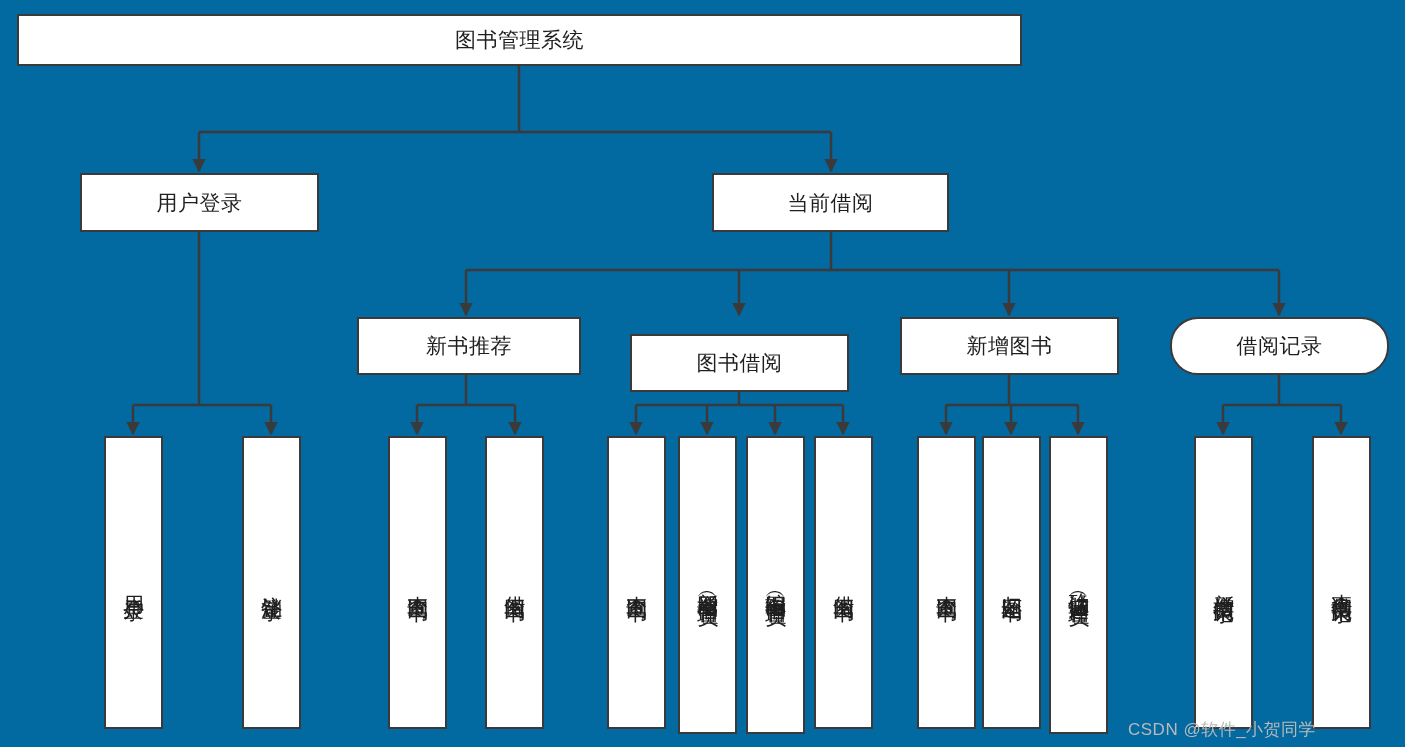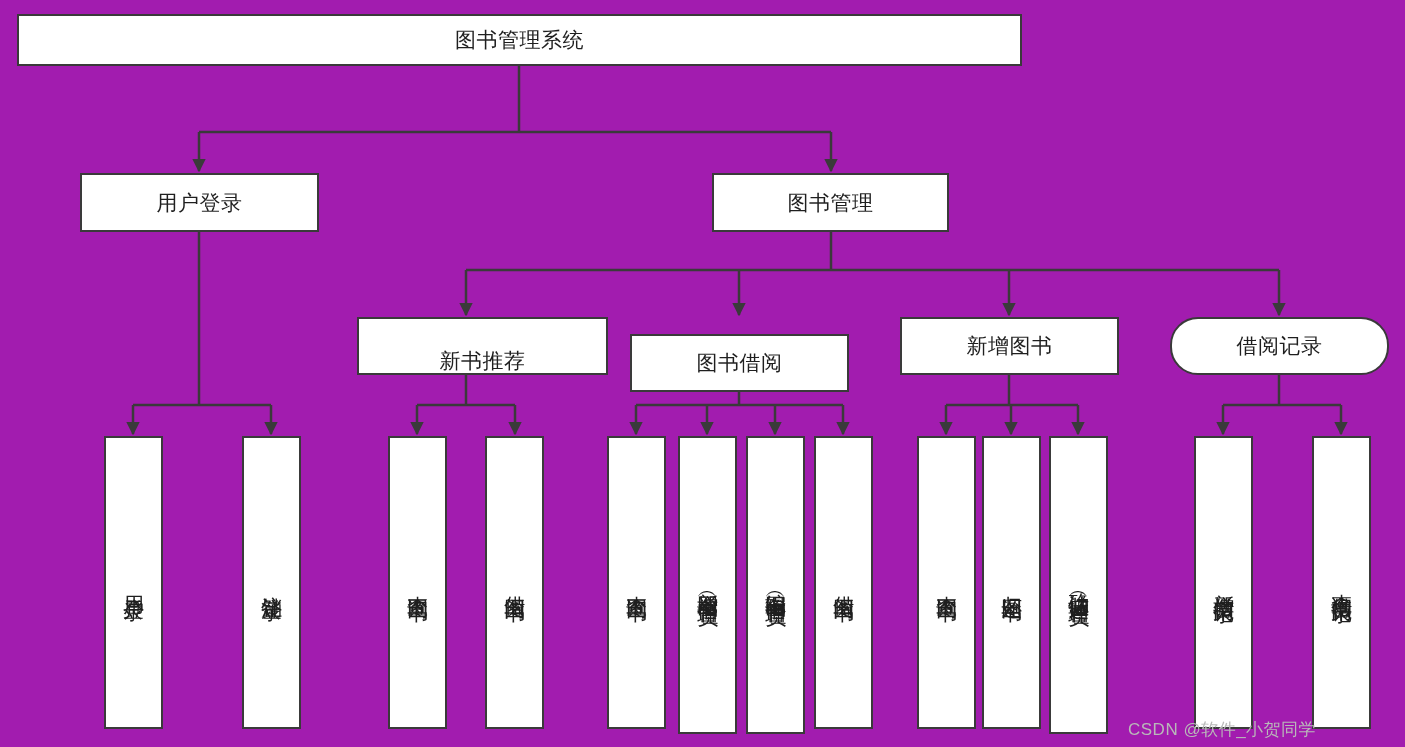--- a/index.html
+++ b/index.html
@@ -9,21 +9,21 @@
     background: #ffffff;
   }
   body {
     font-family: "Liberation Sans", "DejaVu Sans", sans-serif;
     color: #1a1a1a;
   }
   #canvas {
     position: relative;
     width: 1405px;
     height: 747px;
-    background: #a21caf;
+    background: #0369a1;
     overflow: hidden;
   }
   #edges {
     position: absolute;
     left: 0;
     top: 0;
     width: 1405px;
     height: 747px;
     pointer-events: none;
   }
@@ -124,24 +124,24 @@
   </svg>
 
   <div class="node" style="left:17px; top:14px; width:1005px; height:52px;">
     <span class="node-label">图书管理系统</span>
   </div>
 
   <div class="node" style="left:80px; top:173px; width:239px; height:59px;">
     <span class="node-label">用户登录</span>
   </div>
   <div class="node" style="left:712px; top:173px; width:237px; height:59px;">
-    <span class="node-label">图书管理</span>
+    <span class="node-label">当前借阅</span>
   </div>
 
-  <div class="node" style="left:357px; top:317px; width:251px; height:58px;align-items:flex-end;">
+  <div class="node" style="left:357px; top:317px; width:224px; height:58px;">
     <span class="node-label">新书推荐</span>
   </div>
   <div class="node" style="left:630px; top:334px; width:219px; height:58px;">
     <span class="node-label">图书借阅</span>
   </div>
   <div class="node" style="left:900px; top:317px; width:219px; height:58px;">
     <span class="node-label">新增图书</span>
   </div>
   <div class="node" style="left:1170px; top:317px; width:219px; height:58px;border-radius:28px;">
     <span class="node-label">借阅记录</span>

